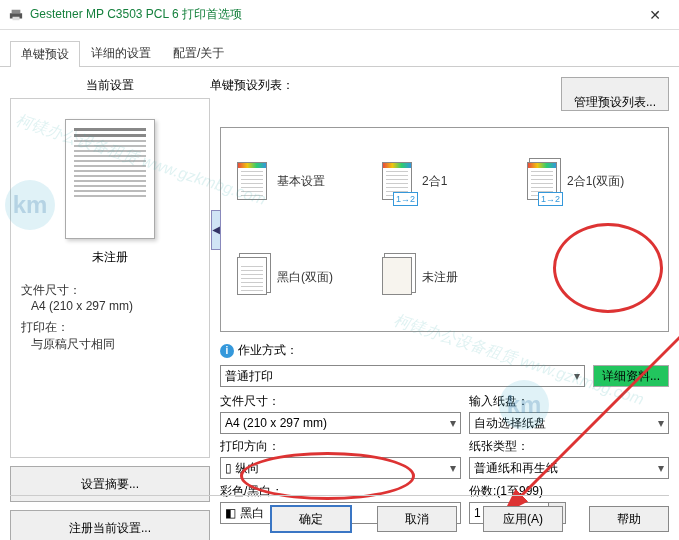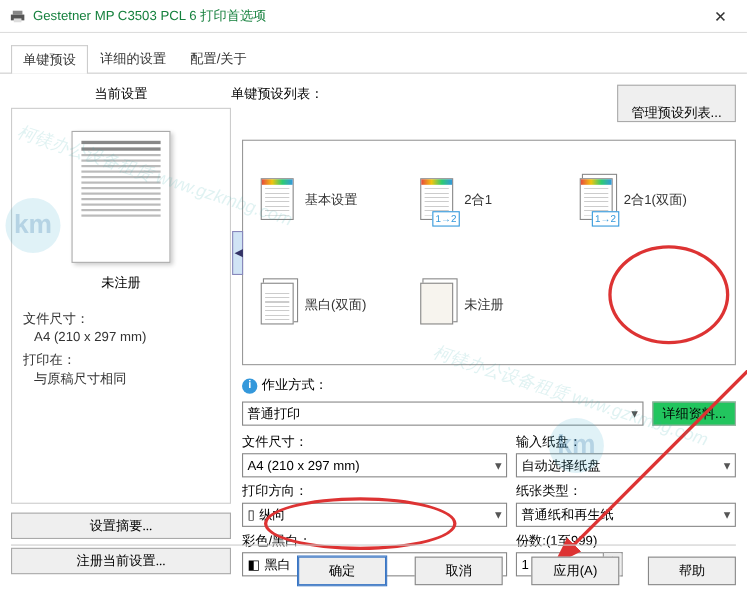--- a/index.html
+++ b/index.html
@@ -18,21 +18,21 @@
 
 .left-panel { width: 200px; }
 .left-panel .section-title { text-align: center; margin-bottom: 4px; }
 .preview-box { border: 1px solid #ccc; padding: 10px; height: 360px; display: flex; flex-direction: column; }
 .page-preview { width: 90px; height: 120px; margin: 10px auto 10px auto; background: #fff; border: 1px solid #aaa; box-shadow: 2px 2px 4px rgba(0,0,0,0.2); padding: 8px; display: flex; flex-direction: column; gap: 3px; }
 .page-preview .line { height: 2px; background: #bbb; }
 .page-preview .line.dark { background: #888; height: 3px; }
 .unreg { text-align: center; margin-bottom: 10px; }
 .meta-label { margin-top: 6px; color: #333; }
 .meta-val { margin-left: 10px; color: #333; }
-.left-panel button { width: 100%; height: 24px; margin-top: 8px; border: 1px solid #aaa; background: #efefef; cursor: pointer; font-family: Liberation Serif, serif; }
+.left-panel button { width: 100%; height: 36px; margin-top: 8px; border: 1px solid #aaa; background: #efefef; cursor: pointer; }
 
 .right-panel { flex: 1; position: relative; }
 .preset-header { display: flex; align-items: flex-start; margin-bottom: 16px; }
 .preset-header .lbl { flex: 1; }
 .preset-header button { height: 24px; padding: 16px 12px; border: 1px solid #aaa; background: #efefef; cursor: pointer; }
 
 .preset-grid { border: 1px solid #999; padding: 10px; display: grid; grid-template-columns: repeat(3, 1fr); gap: 8px; height: 205px; position: relative; margin-left: 10px; }
 .collapse-handle { position: absolute; left: -10px; top: 50%; transform: translateY(-50%); width: 10px; height: 40px; background: #d0e4f5; border: 1px solid #88b; display: flex; align-items: center; justify-content: center; cursor: pointer; color: #336; writing-mode: vertical-rl; font-size: 10px; }
 .preset-item { display: flex; align-items: center; gap: 4px; cursor: pointer; }
 .preset-icon { width: 42px; height: 52px; position: relative; }

